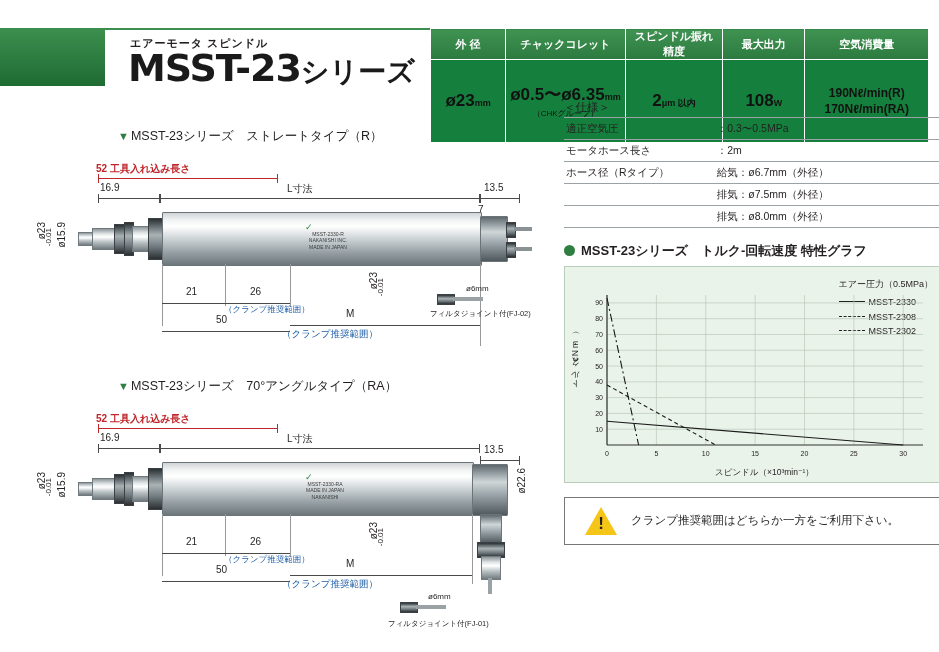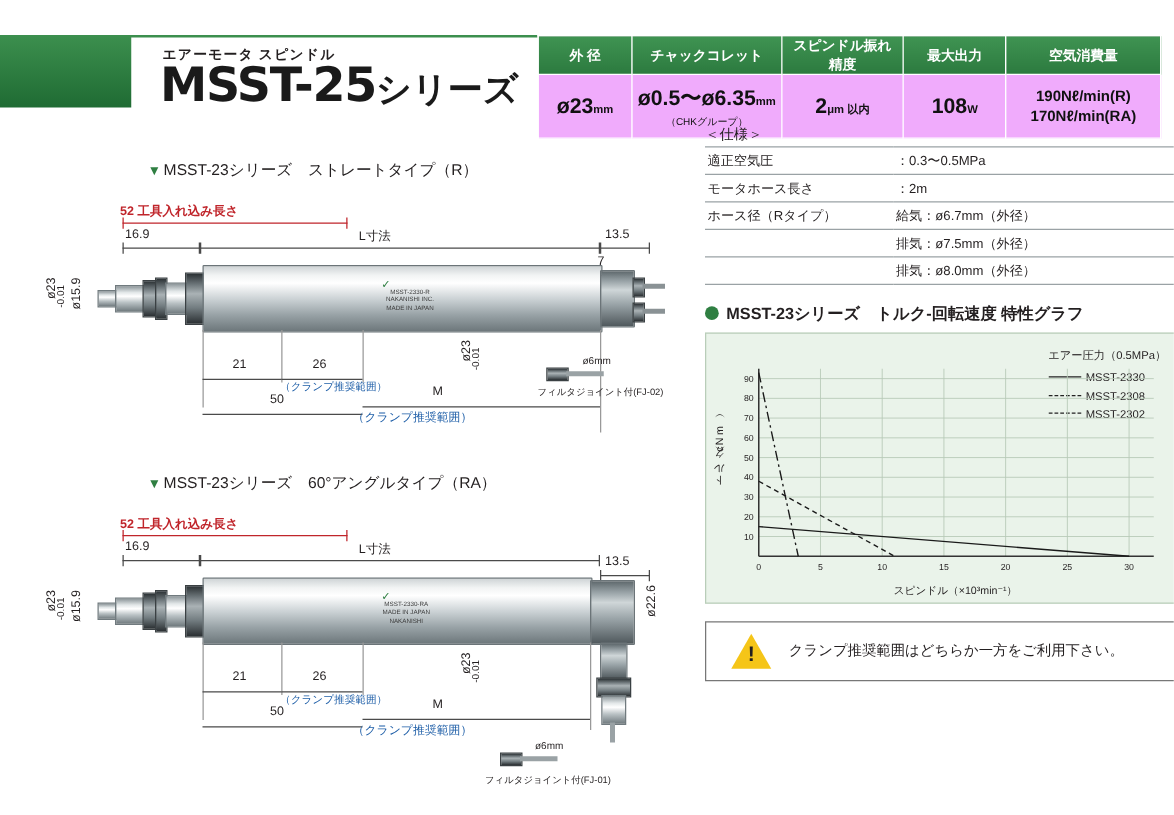--- a/index.html
+++ b/index.html
@@ -38,21 +38,21 @@
   .spec-table{
     position:absolute;left:430px;top:10px;width:499px;height:72px;
     border-collapse:collapse;
   }
   .spec-table td{border:1px solid #ffffff;text-align:center;vertical-align:middle;}
   .spec-head td{
     background:linear-gradient(to bottom,#3f9352 0%,#2c7a3f 100%);
     color:#ffffff;font-size:11px;font-weight:bold;height:20px;padding:0 4px;
   }
   .spec-body td{
-    background:#f0abfc;color:#111;height:50px;padding:0 3px;
+    background:#15803d;color:#111;height:50px;padding:16px 3px;
     font-size:15px;font-weight:bold;
   }
   .spec-body .big{font-size:17px;}
   .spec-body .unit{font-size:9px;font-weight:bold;}
   .spec-body .small{display:block;font-size:8px;font-weight:normal;margin-top:2px;}
   .spec-body .two-line{font-size:12px;line-height:1.35;}
 
   
   .left{position:absolute;left:0;top:100px;width:545px;height:552px;}
   .fig-title{
@@ -154,21 +154,21 @@
 </style>
 </head>
 <body>
 
 <div class="page">
 
   <div class="header">
     <div class="hdr-greenbar"></div>
     <div class="hdr-title-block"></div>
     <div class="hdr-sub">エアーモータ スピンドル</div>
-    <div class="hdr-main"><span>MSST-25</span><span class="ser">シリーズ</span></div>
+    <div class="hdr-main"><span>MSST-23</span><span class="ser">シリーズ</span></div>
 
     <table class="spec-table">
       <tbody>
           <tr class="spec-head">
         <td style="width:70px">外 径</td>
         <td style="width:120px">チャックコレット</td>
         <td style="width:100px">スピンドル振れ精度</td>
         <td style="width:80px">最大出力</td>
         <td style="width:120px">空気消費量</td>
       </tr>
@@ -255,21 +255,21 @@
 
     <div class="dim-label" style="left:346px;top:208px;">M</div>
     <div class="line-h" style="left:290px;top:225px;width:190px;"></div>
     <div class="dim-label blue" style="left:282px;top:228px;font-size:9.5px;">（クランプ推奨範囲）</div>
 
     <div class="cap" style="left:437px;top:194px;width:16px;height:9px;"></div>
     <div class="line-h" style="left:453px;top:197px;width:30px;height:4px;background:#9aa2a5;"></div>
     <div class="dim-label tiny" style="left:466px;top:184px;">ø6mm</div>
     <div class="fitting-label" style="left:430px;top:209px;">フィルタジョイント付(FJ-02)</div>
 
-    <div class="fig-title" style="position:absolute;left:118px;top:278px;"><span class="tri">▼</span><span>MSST-23シリーズ　60°アングルタイプ（RA）</span></div>
+    <div class="fig-title" style="position:absolute;left:118px;top:278px;"><span class="tri">▼</span><span>MSST-23シリーズ　70°アングルタイプ（RA）</span></div>
 
     <div class="dim-label red" style="left:96px;top:312px;">52 工具入れ込み長さ</div>
     <div class="line-h red" style="left:98px;top:328px;width:180px;"></div>
     <div class="line-v red" style="left:98px;top:324px;height:9px;"></div>
     <div class="line-v red" style="left:277px;top:324px;height:9px;"></div>
 
     <div class="dim-label" style="left:100px;top:332px;">16.9</div>
     <div class="line-h" style="left:98px;top:348px;width:62px;"></div>
     <div class="line-v" style="left:98px;top:344px;height:9px;"></div>
     <div class="line-v" style="left:159px;top:344px;height:9px;"></div>

